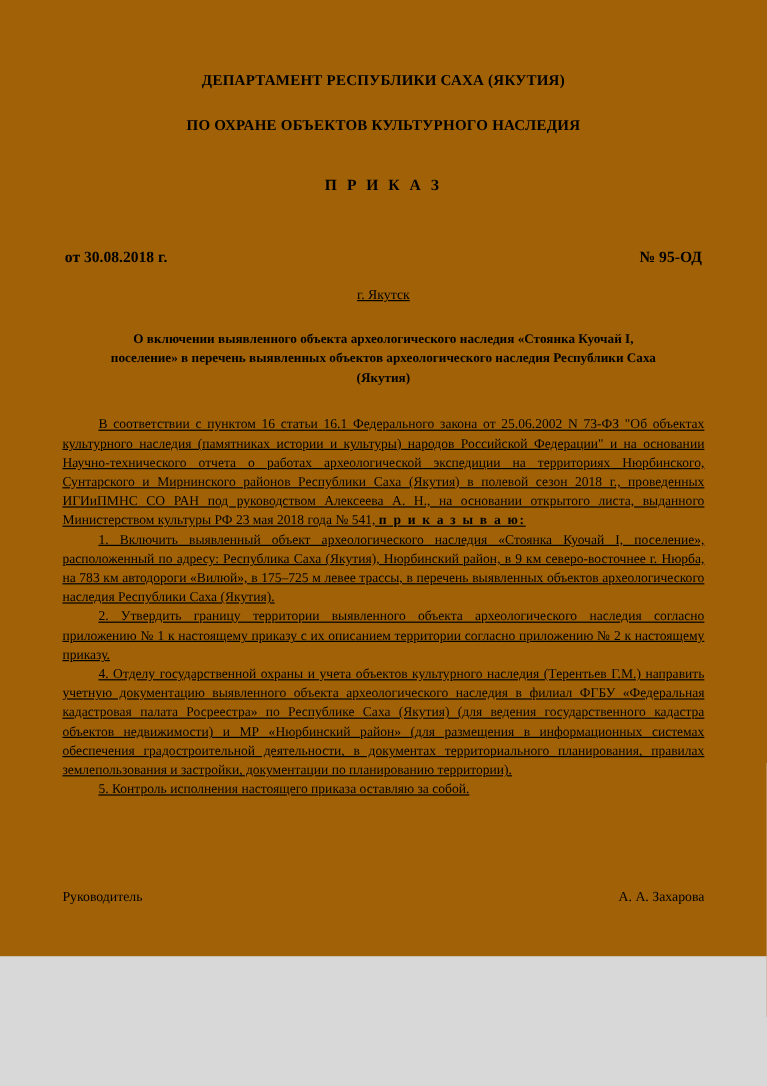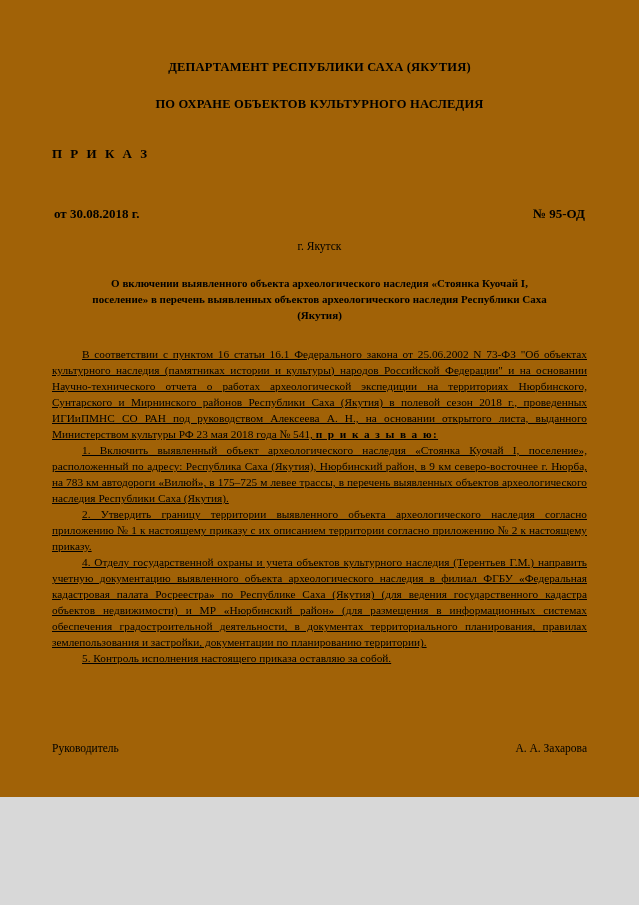--- a/index.html
+++ b/index.html
@@ -27,20 +27,21 @@
     font-weight: bold;
     font-size: 12.5px;
     letter-spacing: 0.2px;
     margin: 0 0 22px 0;
     line-height: 1.2;
   }
   .header-line.second {
     margin-bottom: 34px;
   }
   .doc-type {
+    text-align: center;
     font-weight: bold;
     font-size: 13px;
     letter-spacing: 2.5px;
     margin: 0 0 44px 0;
   }
   .meta-row {
     display: flex;
     justify-content: space-between;
     align-items: baseline;
     font-weight: bold;
@@ -50,20 +51,21 @@
   .meta-date {
     padding-left: 2px;
   }
   .meta-number {
     padding-right: 2px;
   }
   .city {
     text-align: center;
     font-size: 11.5px;
     margin: 0 0 24px 0;
+    text-decoration: underline;
   }
   .title-block {
     text-align: center;
     font-weight: bold;
     font-size: 11px;
     line-height: 1.45;
     margin: 16px auto 22px auto;
     width: 88%;
   }
   .body-text {

